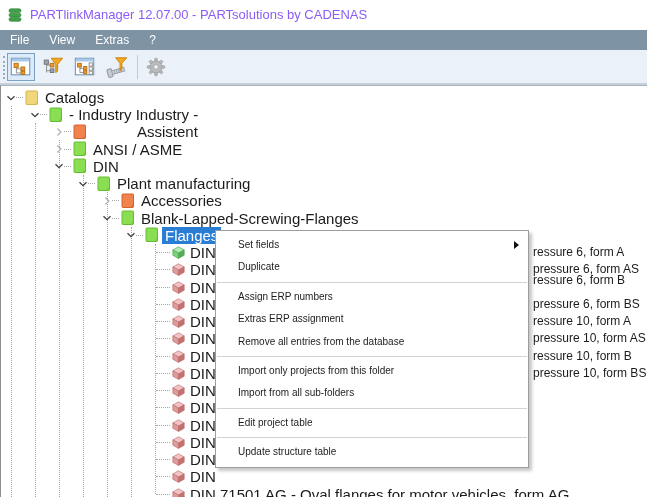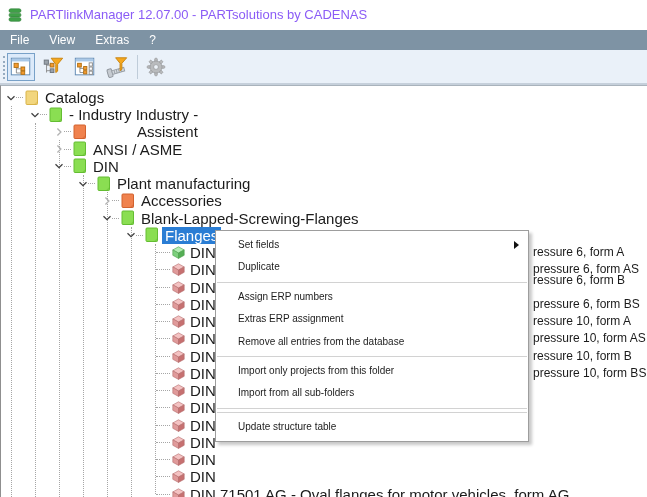--- a/index.html
+++ b/index.html
@@ -391,17 +391,18 @@
       <div class="mitem"><span>Set fields</span><span class="subarrow"></span></div>
       <div class="mitem"><span>Duplicate</span></div>
       <div class="msep"></div>
       <div class="mitem"><span>Assign ERP numbers</span></div>
       <div class="mitem"><span>Extras ERP assignment</span></div>
       <div class="mitem"><span>Remove all entries from the database</span></div>
       <div class="msep"></div>
       <div class="mitem"><span>Import only projects from this folder</span></div>
       <div class="mitem"><span>Import from all sub-folders</span></div>
       <div class="msep"></div>
+      <div class="mitem"><span>Edit project table</span></div>
       <div class="msep"></div>
       <div class="mitem"><span>Update structure table</span></div>
     </div>
 
 </div>
 
 </body></html>

